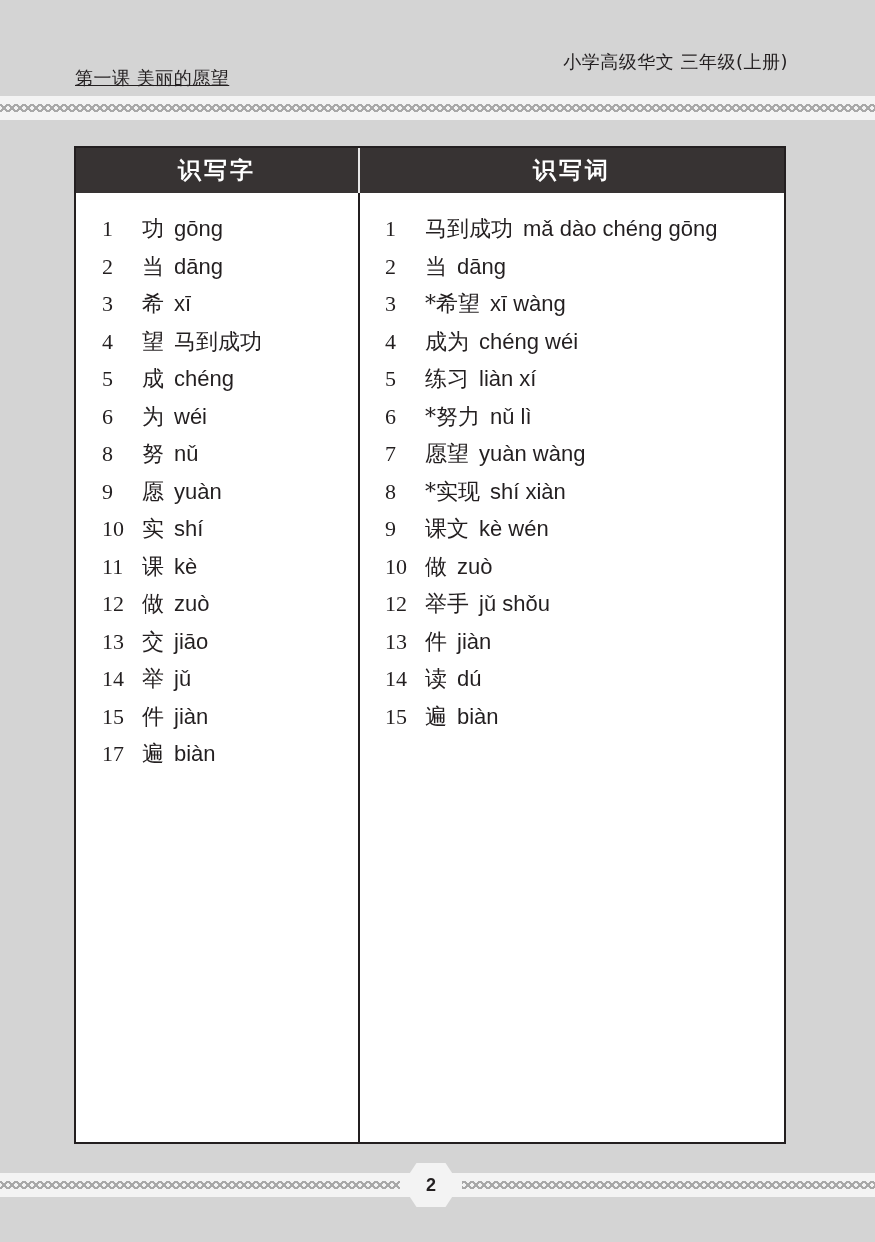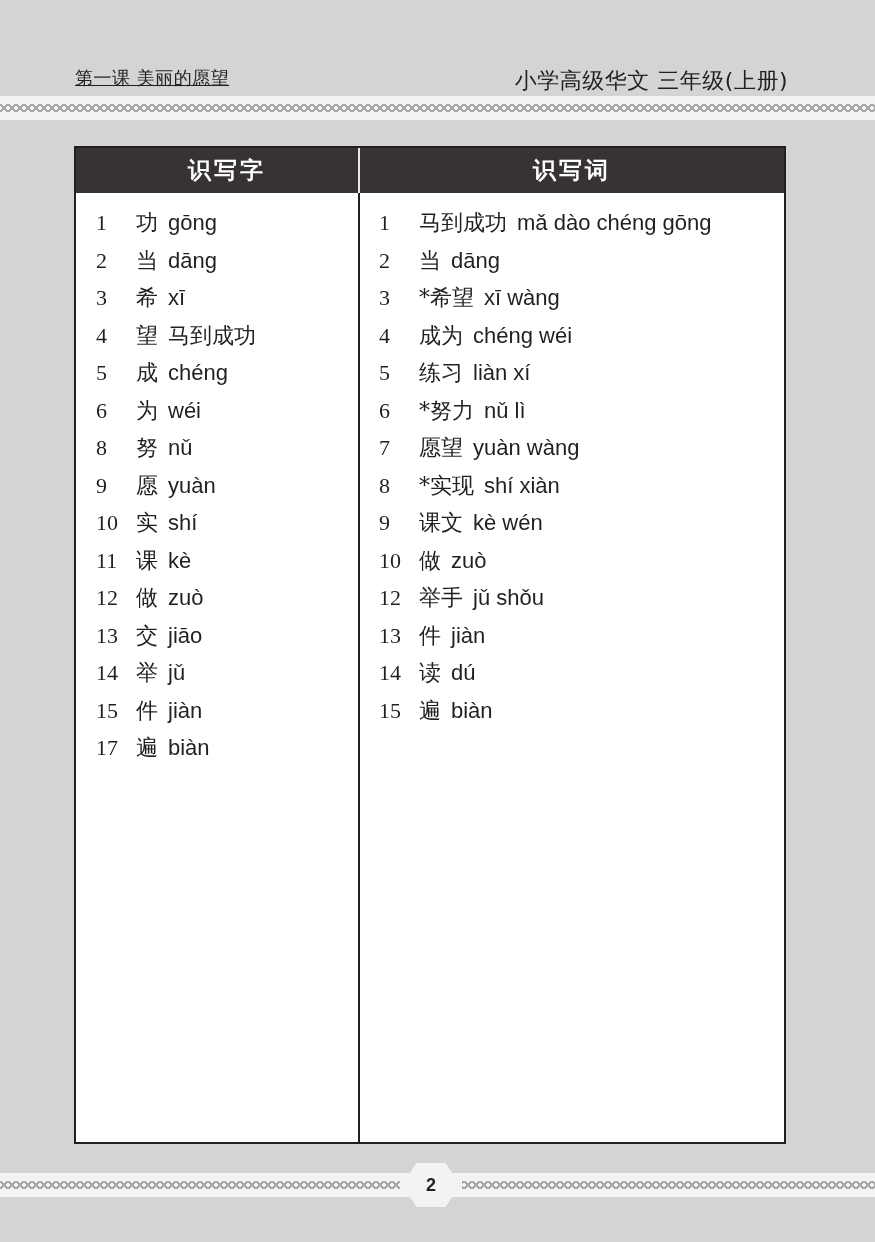--- a/index.html
+++ b/index.html
@@ -1,21 +1,21 @@
 <!DOCTYPE html>
 <html><head>
 <meta charset="utf-8">
 <style>
   html, body { margin:0; padding:0; }
   body {
     width:875px; height:1242px; background:#d4d4d4; position:relative; overflow:hidden;
     font-family: "DejaVu Sans", sans-serif; color:#231f20;
   }
   .hdr-left { position:absolute; left:75px; top:66px; font-size:18px; letter-spacing:0.5px;text-decoration:underline; }
-  .hdr-right { position:absolute; right:87px; top:66px; font-size:22px; letter-spacing:0.5px; }
+  .hdr-right { position:absolute; right:87px; top:50px; font-size:18px; letter-spacing:0.5px; }
   .band {
     position:absolute; left:0; width:875px; height:24px; background:#f3f3f3;
     overflow:hidden;
   }
   .band .pattern {
     position:absolute; top:8px; left:0; right:0; height:8px;
     background-image:
       linear-gradient(45deg, transparent 42%, #9b9b9b 42%, #9b9b9b 58%, transparent 58%),
       linear-gradient(-45deg, transparent 42%, #9b9b9b 42%, #9b9b9b 58%, transparent 58%);
     background-size:8px 8px;
@@ -39,25 +39,25 @@
     position:absolute; left:74px; top:146px; width:712px; height:998px;
     border:2px solid #231f20; box-sizing:border-box; background:#fff;
   }
   .thead {
     position:absolute; left:0; top:0; right:0; height:45px; background:#373333;
   }
   .th {
     position:absolute; top:0; height:45px; line-height:45px; text-align:center;
     color:#fff; font-weight:bold; font-size:23px; letter-spacing:3px;
   }
-  .th-left { left:0; width:282px;padding-left:10px; }
+  .th-left { left:0; width:282px; }
   .th-right { left:284px; right:0; }
   .th-divider { position:absolute; left:282px; top:0; width:2px; height:45px; background:#e8e8e8; }
   .col-divider { position:absolute; left:282px; top:45px; width:2px; bottom:0; background:#231f20; }
-  .list { position:absolute; top:56px; margin:0; padding:0; list-style:none; }
+  .list { position:absolute; top:56px; margin:6px; padding:0; list-style:none; }
   .list-left { left:20px; }
   .list-right { left:303px; }
   .row { height:37.5px; line-height:37.5px; white-space:nowrap; font-size:22px; }
   .num { display:inline-block; font-family:"Liberation Serif", serif; font-size:22px; color:#231f20; }
   .list-left .num { width:40px; }
   .list-right .num { width:40px; }
   .hz { display:inline-block; font-family:"DejaVu Serif", serif; font-size:22px; margin-right:10px; color:#231f20; }
   .py { font-family:"Liberation Sans", sans-serif; font-size:22px; color:#231f20; }
 </style>
 </head>

